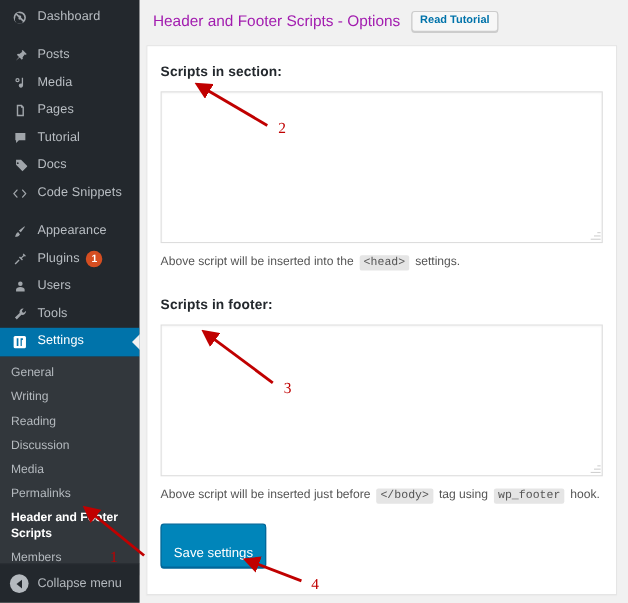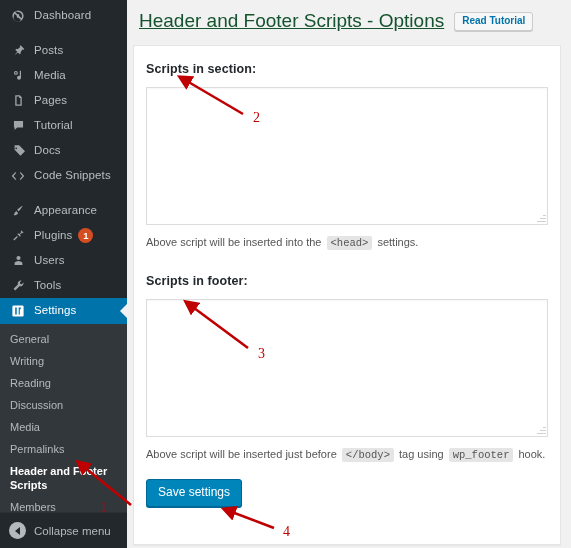--- a/index.html
+++ b/index.html
@@ -114,25 +114,24 @@
     left: 127px; top: 0;
     width: 444px; height: 548px;
     background: #f1f1f1;
     overflow: hidden;
   }
   .page-head {
     padding: 10px 0 12px 12px;
     display: flex; align-items: center;
   }
   .page-title {
-    font-size: 19px;
+    font-size: 14px;
     font-weight: normal;
-    color: #14532d;
+    color: #a21caf;
     line-height: 1.2;
-    text-decoration: underline;
   }
   .tutorial-btn {
     margin-left: 10px;
     display: inline-block;
     background: #f7f7f7;
     border: 1px solid #ccc;
     border-radius: 3px;
     color: #0073aa;
     font-size: 10px;
     font-weight: bold;
@@ -204,21 +203,21 @@
   .gap { height: 22px; }
 
   .save-btn {
     display: inline-block;
     margin-top: 16px;
     background: #0085ba;
     border: 1px solid #006799;
     border-radius: 3px;
     color: #fff;
     font-size: 12px;
-    padding: 5px 11px 6px 11px;
+    padding: 18px 11px 6px 11px;
     line-height: 1.2;
     box-shadow: 0 1px 0 #006799;
     cursor: pointer;
   }
 
   
   .anno-layer {
     position: absolute; left:0; top:0;
     width: 571px; height: 548px;
     pointer-events: none;

